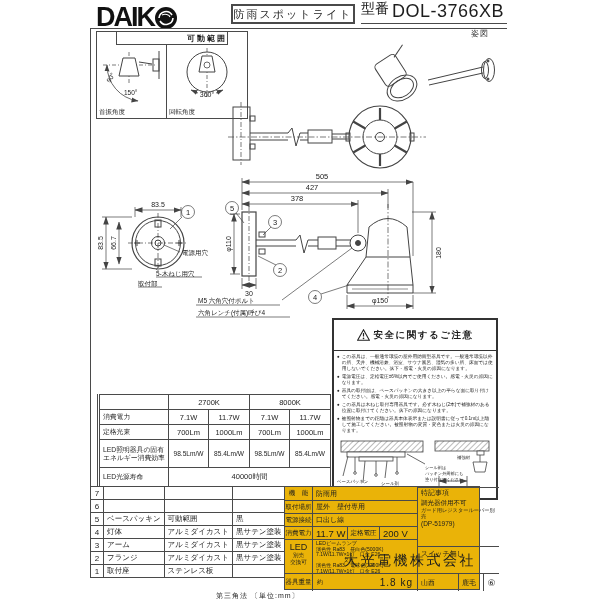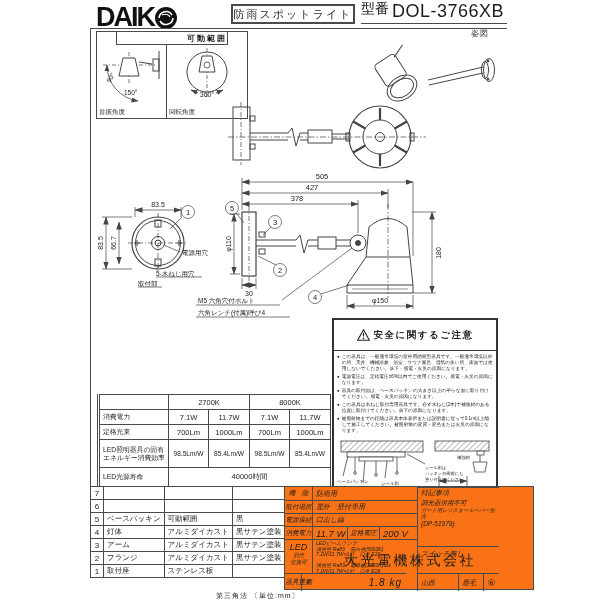--- a/index.html
+++ b/index.html
@@ -53,21 +53,21 @@
   .photo-table td.lbl { text-align:left; font-size:6.8px; padding-left:3px; }
   .photo-table td.pre { white-space:pre-line; line-height:1.15; }
 
   
   .parts-table { left:90px; top:486px; border-collapse:collapse; table-layout:fixed; }
   .parts-table td { border:1px solid #4a4a4a; height:13px; font-size:7.5px; padding:0 3px; background:#fff; overflow:hidden; white-space:nowrap; }
   .parts-table td.no { text-align:center; font-size:8px; padding:0; }
   .parts-table tr.hdr td { text-align:center; font-size:7.5px; }
 
   
-  .spec-block { left:284px; top:486px; width:250px; height:104px; border:1px solid #4a4a4a; background:#f97316;font-style:italic; }
+  .spec-block { left:284px; top:486px; width:196px; height:104px; border:1px solid #4a4a4a; background:#eab308; }
   .cell { position:absolute; border-left:1px solid #4a4a4a; border-top:1px solid #4a4a4a; overflow:hidden; }
   .cell.first-col { border-left:none; }
   .cell.first-row { border-top:none; }
   .cell-lbl { font-size:6.5px; display:flex; align-items:center; justify-content:center; text-align:center; }
   .cell-val { font-size:7px; display:flex; align-items:center; padding-left:3px; }
   .led-lines { font-size:5.1px; line-height:1.1; padding:1px 0 0 3px; }
   .notes-cell { font-size:5.6px; line-height:1.25; padding:1px 0 0 3px; }
   .notes-title { font-size:7px; margin-bottom:1px; }
   .weight-val { justify-content:space-between; padding:0 4px; }
   .weight-val .approx { font-size:6px; }
@@ -492,21 +492,21 @@
   <div class="cell led-lines" style="left:27px;top:52px;width:105px;height:34px">
     <div>LEDビームランプ</div>
     <div>演色性 Ra83　昼白色(5000K)</div>
     <div>7.1W/11.7W×1灯　口金 E26</div>
     <div style="padding-left:28px">又は</div>
     <div>演色性 Ra83　電球色(2700K)</div>
     <div>7.1W/11.7W×1灯　口金 E26</div>
   </div>
 
   <div class="cell cell-lbl first-col" style="left:0;top:86px;width:27px;height:18px">器具重量</div>
-  <div class="cell cell-val weight-val" style="left:16px;top:86px;width:105px;height:18px">
+  <div class="cell cell-val weight-val" style="left:27px;top:86px;width:105px;height:18px">
     <span class="approx">約</span>
     <span class="kg">1.8  kg</span>
   </div>
 
   <div class="cell notes-cell" style="left:132px;top:0;width:82px;height:59px">
     <div class="notes-title">特記事項</div>
     <div style="font-size:6.5px">調光器併用不可</div>
     <div style="font-size:5.2px">ガード用レジスタールーバー別売</div>
     <div style="font-size:6.5px">(DP-51979)</div>
   </div>

